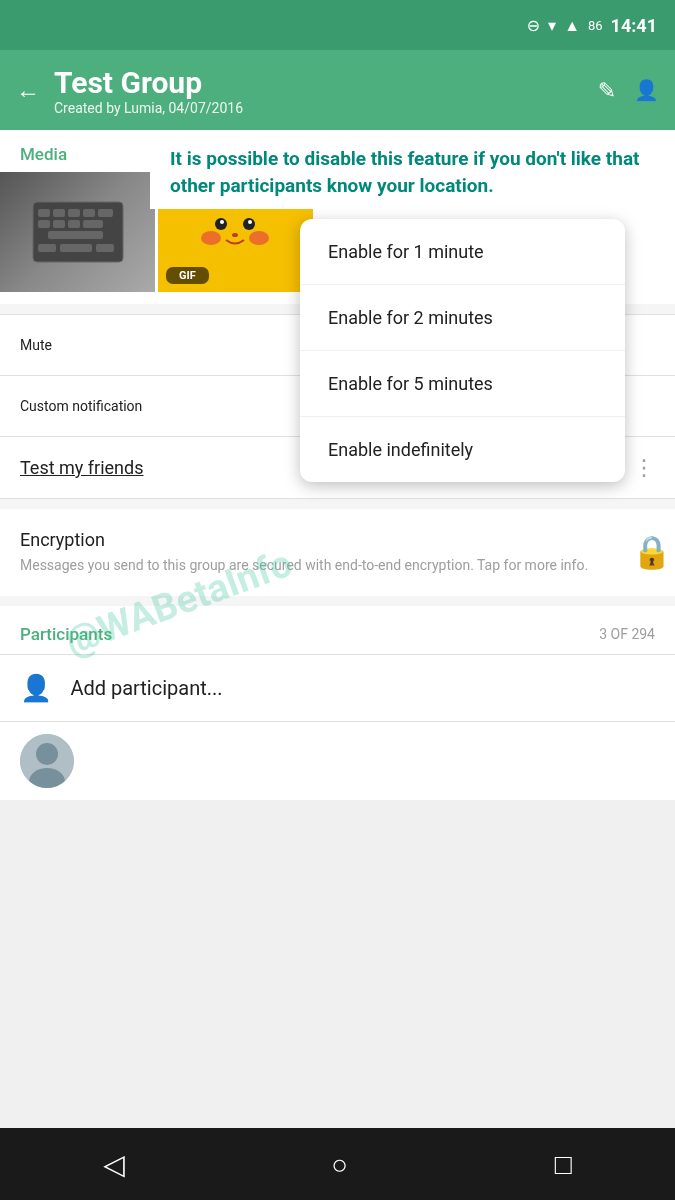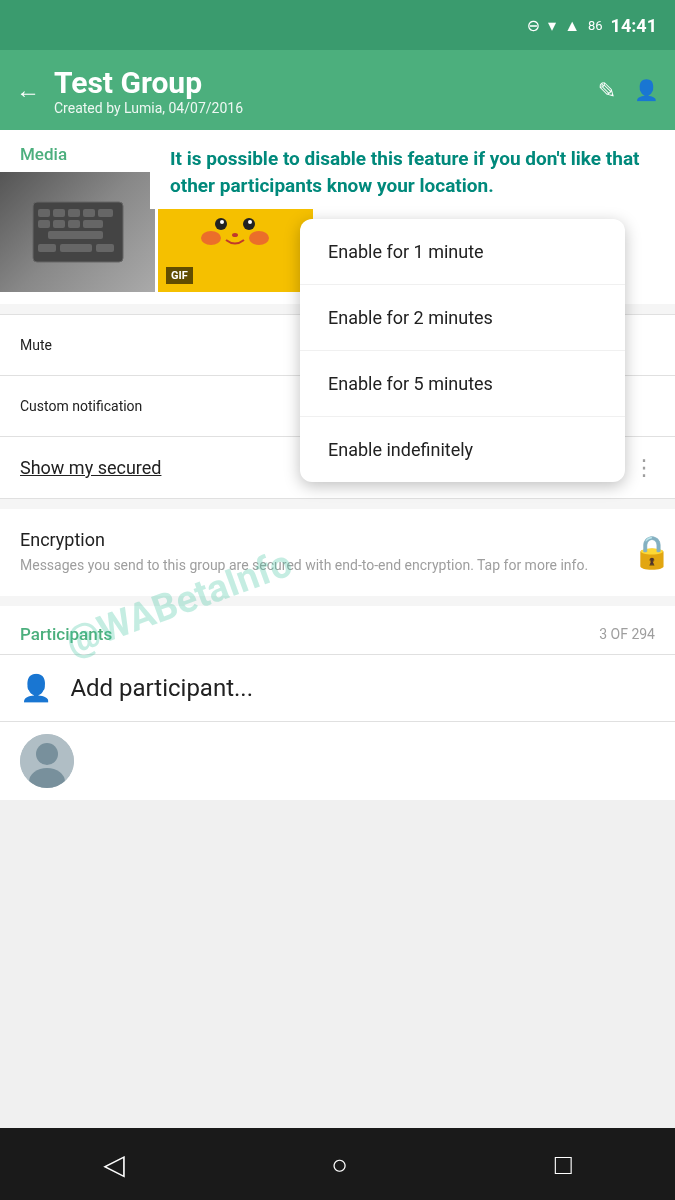--- a/index.html
+++ b/index.html
@@ -106,22 +106,23 @@
     .media-thumbnails {
       display: flex;
       padding: 0 0 12px 0;
       gap: 3px;
     }
     .gif-badge {
       background: rgba(0,0,0,0.6);
       color: white;
       font-size: 11px;
       font-weight: bold;
-      padding: 2px 5px;
+      padding: 2px 13px;
       margin: 4px;
+      border-radius: 7px;
     }
 
     
     .divider {
       height: 1px;
       background: #e0e0e0;
       margin: 0;
     }
 
     
@@ -231,21 +232,21 @@
       padding: 18px 20px;
       display: flex;
       align-items: center;
       gap: 18px;
     }
     .add-participant-icon {
       color: #4CAF7D;
       font-size: 26px;
     }
     .add-participant-label {
-      font-size: 24px;
+      font-size: 20px;
       color: #212121;
     }
 
     
     .participant-row {
       background: white;
       padding: 12px 20px;
       display: flex;
       align-items: center;
       gap: 18px;
@@ -445,21 +446,21 @@
     <span class="setting-label">Mute</span>
   </div>
   <div class="divider"></div>
 
   <div class="setting-row">
     <span class="setting-label">Custom notification</span>
   </div>
   <div class="divider"></div>
 
   <div class="show-friends-row">
-    <span class="show-friends-label">Show my secured</span>
+    <span class="show-friends-label">Test my friends</span>
     <div class="show-friends-right">
       <div class="show-friends-toggle-area">
         <span class="off-label">OFF</span>
         <div class="toggle-bar"></div>
       </div>
       <span class="three-dots">⋮</span>
     </div>
   </div>
   <div class="divider"></div>
 

